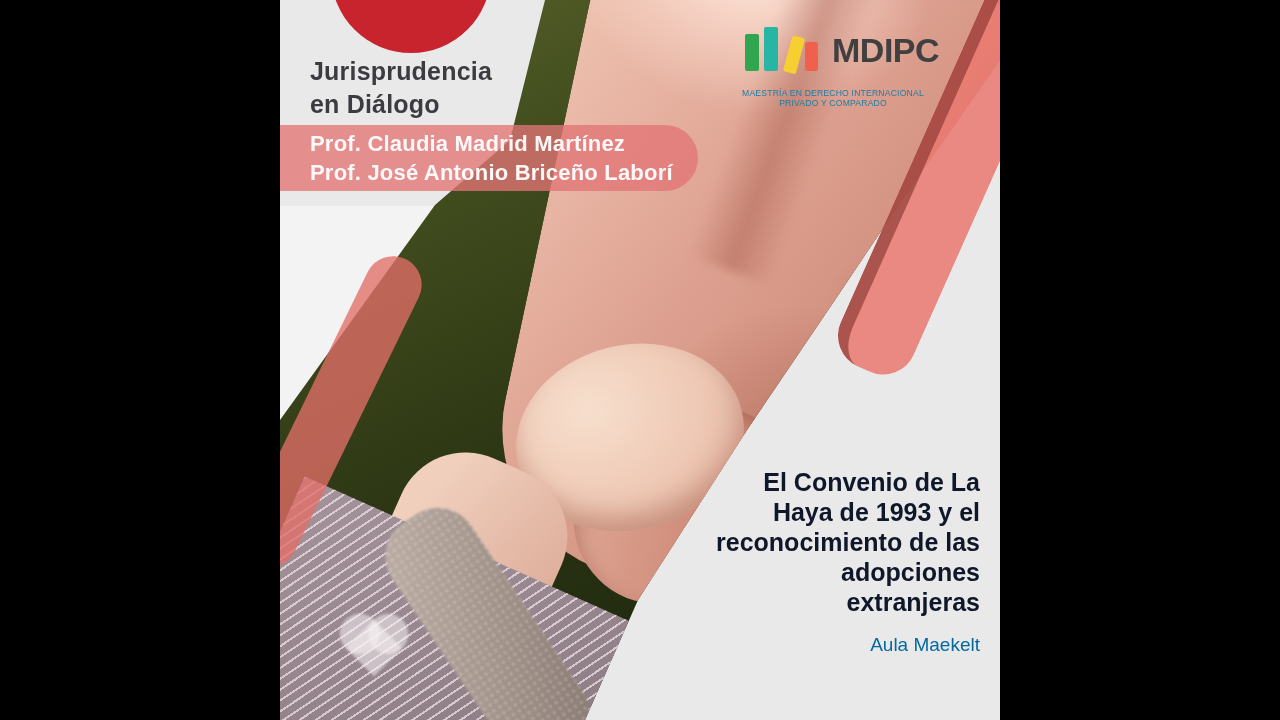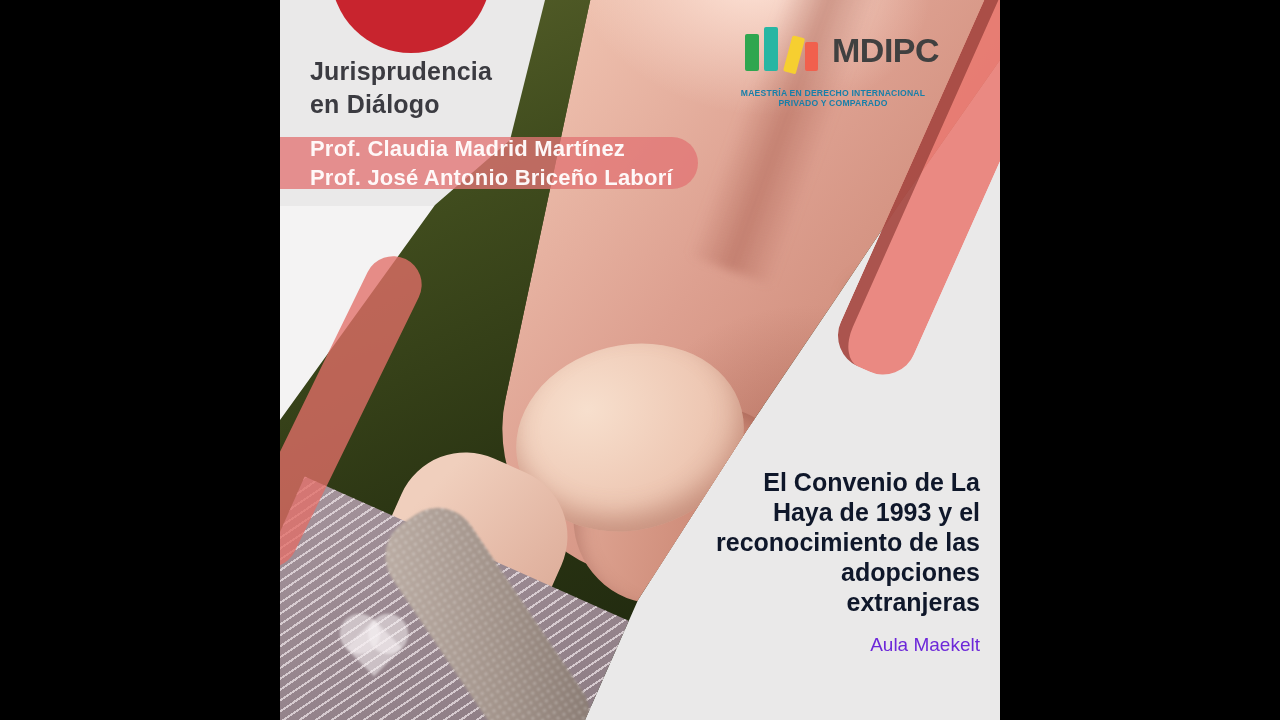--- a/index.html
+++ b/index.html
@@ -63,46 +63,46 @@
       border-radius:30px;background:rgba(226,110,104,.78);
       transform:rotate(26deg);transform-origin:50% 30px;}
   .stripe-right{position:absolute;left:722px;top:-40px;width:80px;height:430px;
       box-sizing:border-box;border-left:13px solid rgba(118,40,34,.55);
       border-radius:0 0 34px 34px;background:rgba(234,120,112,.85);
       transform:rotate(24deg);transform-origin:top left;}
   .circle{position:absolute;left:51px;top:-107px;width:160px;height:160px;
       border-radius:50%;background:#c8242e;}
 
   
-  .band{position:absolute;left:0;top:137px;width:418px;height:52px;
+  .band{position:absolute;left:0;top:125px;width:418px;height:66px;
       border-radius:0 33px 33px 0;background:rgba(225,116,117,.78);
       display:flex;align-items:center;}
   .band-text{padding-left:30px;color:rgba(255,252,252,.97);font-size:22px;font-weight:bold;
       line-height:29px;white-space:pre-line;letter-spacing:.2px;}
 
   .series-title{position:absolute;left:30px;top:55px;color:#3b3b41;font-size:25px;
       font-weight:bold;line-height:33px;white-space:pre-line;letter-spacing:.2px;}
 
   .talk-title{position:absolute;right:20px;top:467px;width:300px;text-align:right;
       color:#0f172a;font-size:25px;font-weight:bold;line-height:30px;white-space:pre-line;}
 
-  .event-info{position:absolute;right:20px;top:632px;text-align:right;color:#6d28d9;
+  .event-info{position:absolute;right:20px;top:632px;text-align:right;color:#0369a1;
       font-size:19px;line-height:26px;}
 
   
   .logo-bar{position:absolute;border-radius:2px;}
   .bar-green{left:465px;top:34px;width:14px;height:37px;background:#2fa64f;}
   .bar-teal{left:484px;top:27px;width:14px;height:44px;background:#27b6a3;}
   .bar-yellow{left:503px;top:34px;width:13px;height:37px;background:#f6cf30;
       transform:rotate(15deg);transform-origin:bottom left;}
   .bar-red{left:525px;top:42px;width:13px;height:29px;background:#f1604d;}
   .logo-acronym{position:absolute;left:552px;top:31px;color:#404040;font-size:34px;
       font-weight:bold;letter-spacing:-.5px;}
   .logo-tagline{position:absolute;left:443px;top:88px;width:220px;color:#177fa9;
-      font-size:8.6px;font-weight:bold;text-align:center;letter-spacing:.2px;}
+      font-size:8.6px;font-weight:normal;text-align:center;letter-spacing:.2px;}
 </style>
 </head>
 <body>
 
 <div class="stage">
   <div class="content">
 
     <div class="wedge"></div>
 
     <div class="photo">

